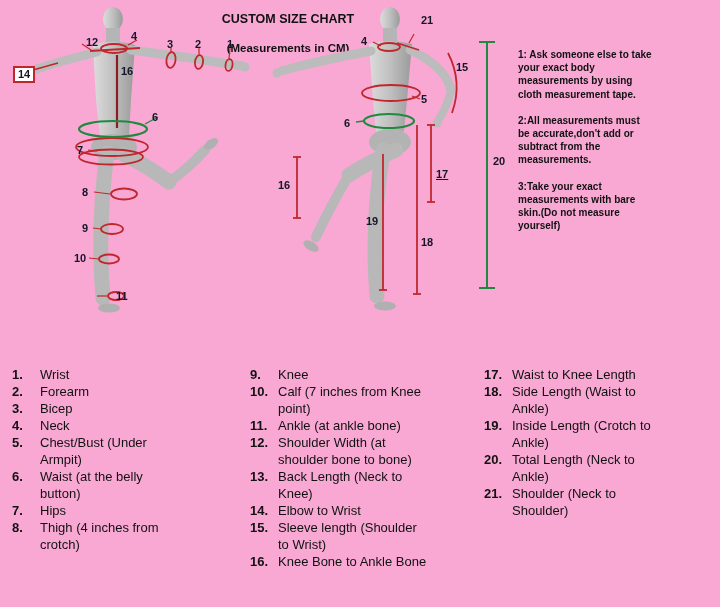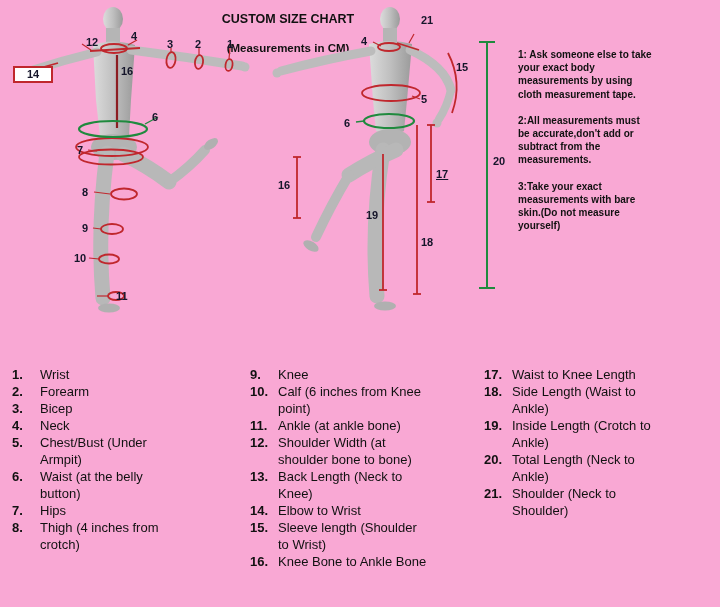--- a/index.html
+++ b/index.html
@@ -3,21 +3,21 @@
 <meta charset="utf-8">
 <style>
   html,body{margin:0;padding:0;background:#ffffff;}
   .page{position:relative;width:720px;height:607px;background:#f9a8d4;overflow:hidden;
         font-family:"Liberation Sans",sans-serif;color:#111;}
   .title-block{position:absolute;left:198px;top:12px;width:180px;text-align:center;}
   .title-main{font-size:12.5px;font-weight:bold;}
   .title-sub{font-size:11.5px;font-weight:bold;margin-top:16px;}
   .figures-svg{position:absolute;left:0;top:0;}
   .fig-num{position:absolute;font-size:11px;font-weight:bold;color:#15152a;line-height:1;}
-  .fig-num.boxed{border:2px solid #c0272d;padding:1px 12px;background:#fff;}
+  .fig-num.boxed{border:2px solid #c0272d;padding:1px 3px;background:#fff;}
   .instructions{position:absolute;left:518px;top:48px;width:136px;font-size:10px;
                 font-weight:bold;line-height:1.32;}
   .instructions p{margin:0 0 13px 0;}
   .lcol{position:absolute;top:366px;}
   .lcol1{left:12px;width:158px;}
   .lcol2{left:250px;width:186px;}
   .lcol3{left:484px;width:182px;}
   .li{display:flex;font-size:13px;line-height:17px;margin-bottom:0;}
   .li .n{font-weight:bold;flex:0 0 28px;}
   .li .t{flex:1;}
@@ -159,21 +159,21 @@
   <div class="fig-num" style="left:74px;top:253px;">10</div>
   <div class="fig-num" style="left:84px;top:291px;margin-left:32px;">11</div>
 
   <div class="fig-num" style="left:361px;top:36px;">4</div>
   <div class="fig-num" style="left:408px;top:15px;margin-left:13px;">21</div>
   <div class="fig-num" style="left:456px;top:62px;">15</div>
   <div class="fig-num" style="left:421px;top:94px;">5</div>
   <div class="fig-num" style="left:344px;top:118px;">6</div>
   <div class="fig-num" style="left:278px;top:180px;">16</div>
   <div class="fig-num" style="left:436px;top:169px;text-decoration:underline;">17</div>
-  <div class="fig-num" style="left:366px;top:210px;">19</div>
+  <div class="fig-num" style="left:366px;top:216px;">19</div>
   <div class="fig-num" style="left:421px;top:237px;">18</div>
   <div class="fig-num" style="left:493px;top:156px;">20</div>
 
   <div class="instructions">
     <p>1: Ask someone else to take your exact body measurements by using cloth measurement tape.</p>
     <p>2:All measurements must be accurate,don't add or subtract from the measurements.</p>
     <p>3:Take your exact measurements with bare skin.(Do not measure yourself)</p>
   </div>
 
   <div class="lcol lcol1">
@@ -211,21 +211,21 @@
       </div>
   </div>
 
   <div class="lcol lcol2">
     <div class="li">
         <span class="n">9.</span>
         <span class="t">Knee</span>
       </div>
     <div class="li">
         <span class="n">10.</span>
-        <span class="t">Calf (6 inches from Knee point)</span>
+        <span class="t">Calf (7 inches from Knee point)</span>
       </div>
     <div class="li">
         <span class="n">11.</span>
         <span class="t">Ankle (at ankle bone)</span>
       </div>
     <div class="li">
         <span class="n">12.</span>
         <span class="t">Shoulder Width (at shoulder bone to bone)</span>
       </div>
     <div class="li">

